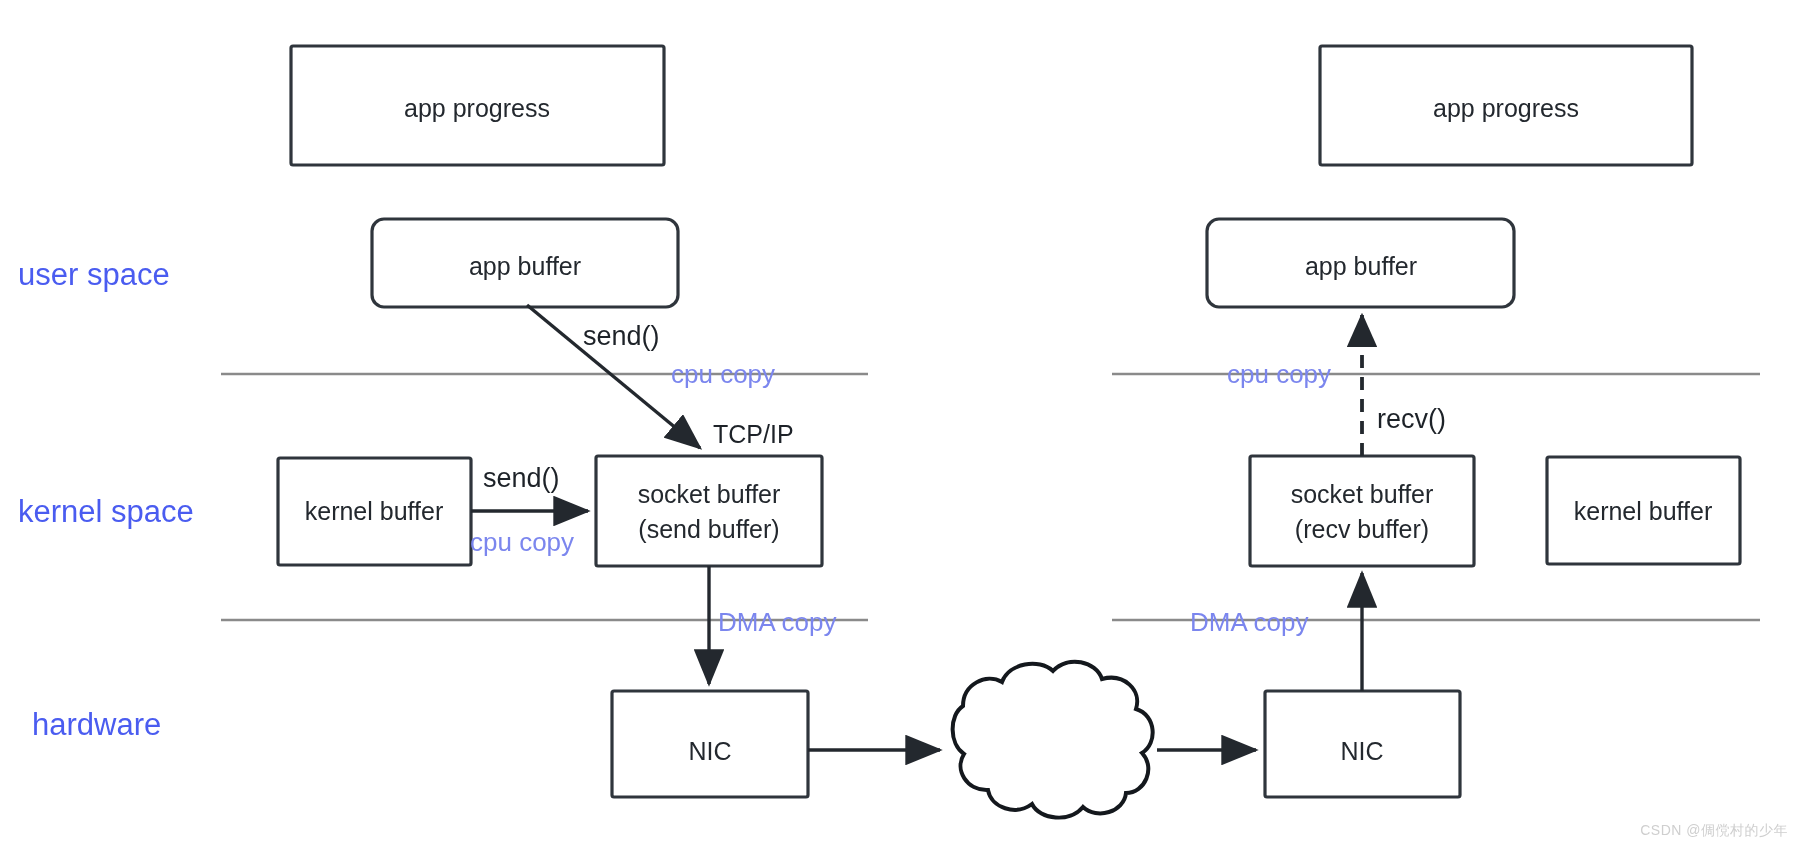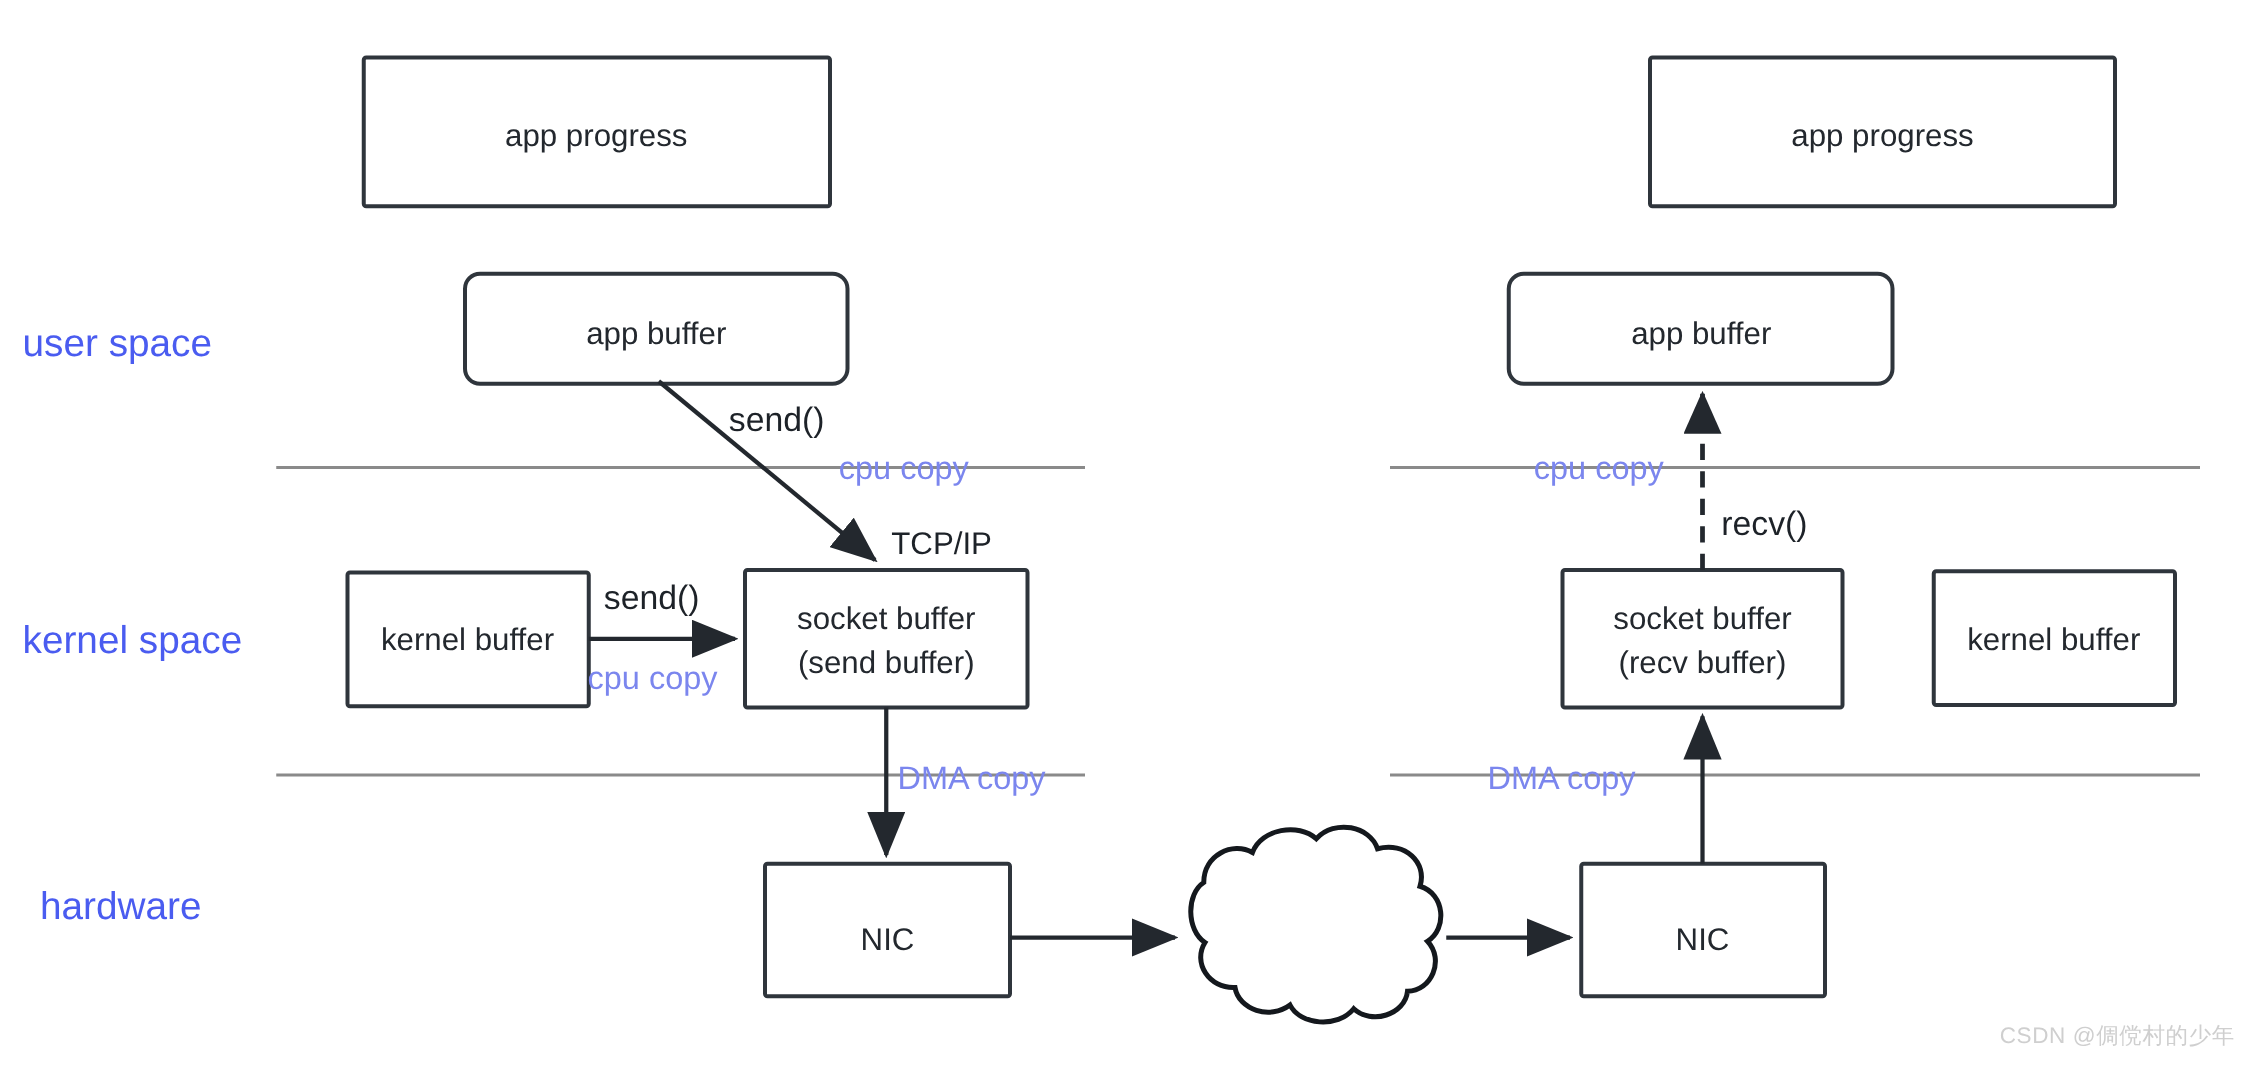--- a/index.html
+++ b/index.html
@@ -72,21 +72,21 @@
   .cloud {
     fill: #ffffff;
     stroke: #14181d;
     stroke-width: 4;
   }
   #watermark {
     position: absolute;
     right: 18px;
     bottom: 12px;
     font-family: "Liberation Sans", sans-serif;
-    font-size: 18px;
+    font-size: 14px;
     color: #cfcfcf;
     letter-spacing: 0.5px;
     white-space: nowrap;
     text-align: center;
   }
 </style>
 </head>
 <body>
 
 <div id="canvas">

